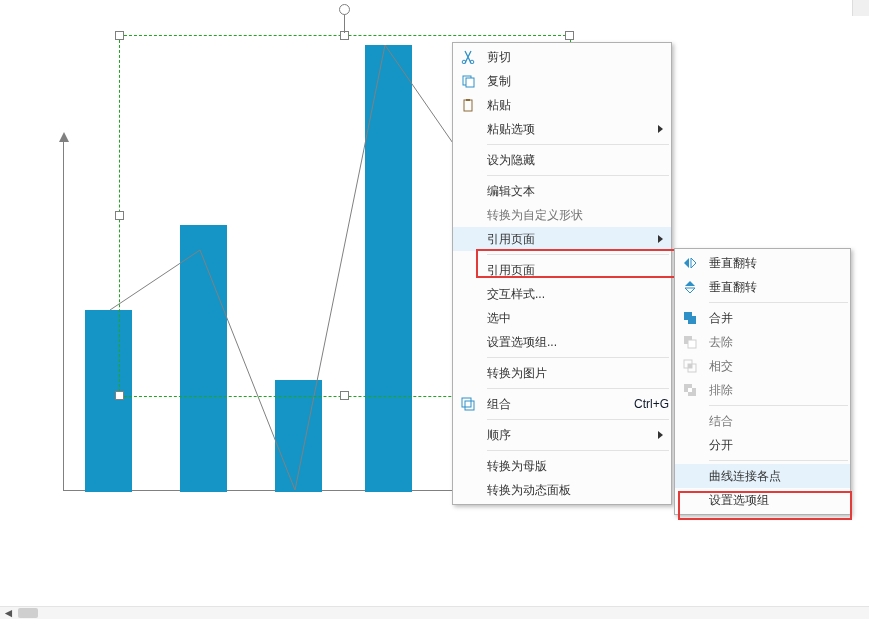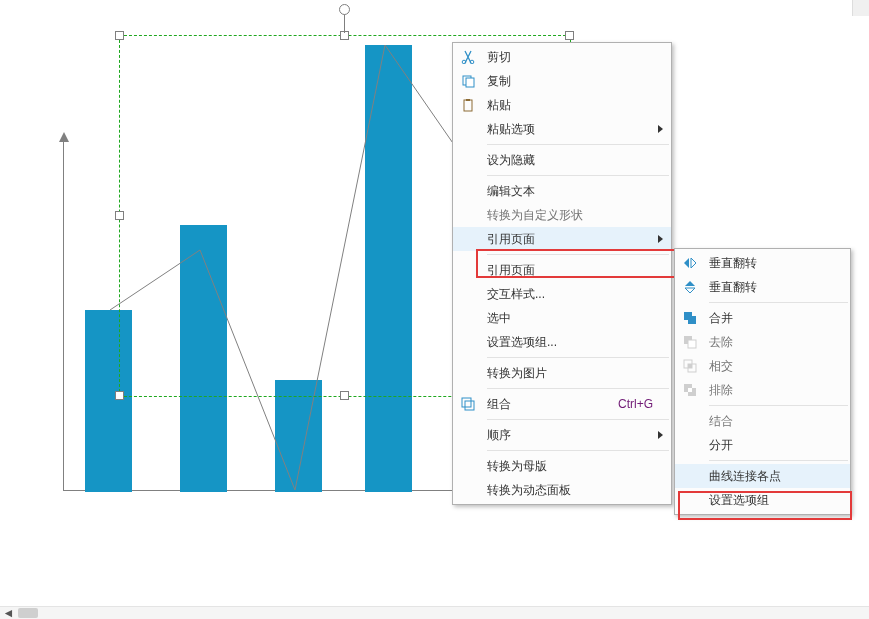--- a/index.html
+++ b/index.html
@@ -22,21 +22,21 @@
   .rot{position:absolute;width:9px;height:9px;border:1px solid #7f7f7f;border-radius:50%;background:#fff}
   .stem{position:absolute;width:1px;background:#7f7f7f}
   
   .menu{position:absolute;background:#fcfcfc;border:1px solid #b0b0b0;box-shadow:2px 2px 4px rgba(0,0,0,.25);padding:2px 0}
   .menu .item{position:relative;display:flex;align-items:center;height:24px;padding:0 30px 0 34px;white-space:nowrap;cursor:default}
   .menu .item.disabled{color:#737373}
   .menu .item.highlighted{background:#e6f2fb}
   .menu .sep{height:1px;margin:3px 2px 3px 34px;background:#e2e2e2}
   .menu .icon{position:absolute;left:6px;top:3px;width:18px;height:18px;display:flex;align-items:center;justify-content:center}
   .menu .arrow{position:absolute;right:8px;top:8px;width:0;height:0;border-top:4px solid transparent;border-bottom:4px solid transparent;border-left:5px solid #333}
-  .menu .shortcut{position:absolute;right:18px;color:#701a75}
+  .menu .shortcut{position:absolute;right:2px;color:#0f172a}
   .menu .redbox{position:absolute;border:2px solid #e33a3a;pointer-events:none}
   
   .ic svg{display:block}
 </style>
 </head>
 <body>
 
 <div class="canvas">
 
   <div class="axis-y"></div>

